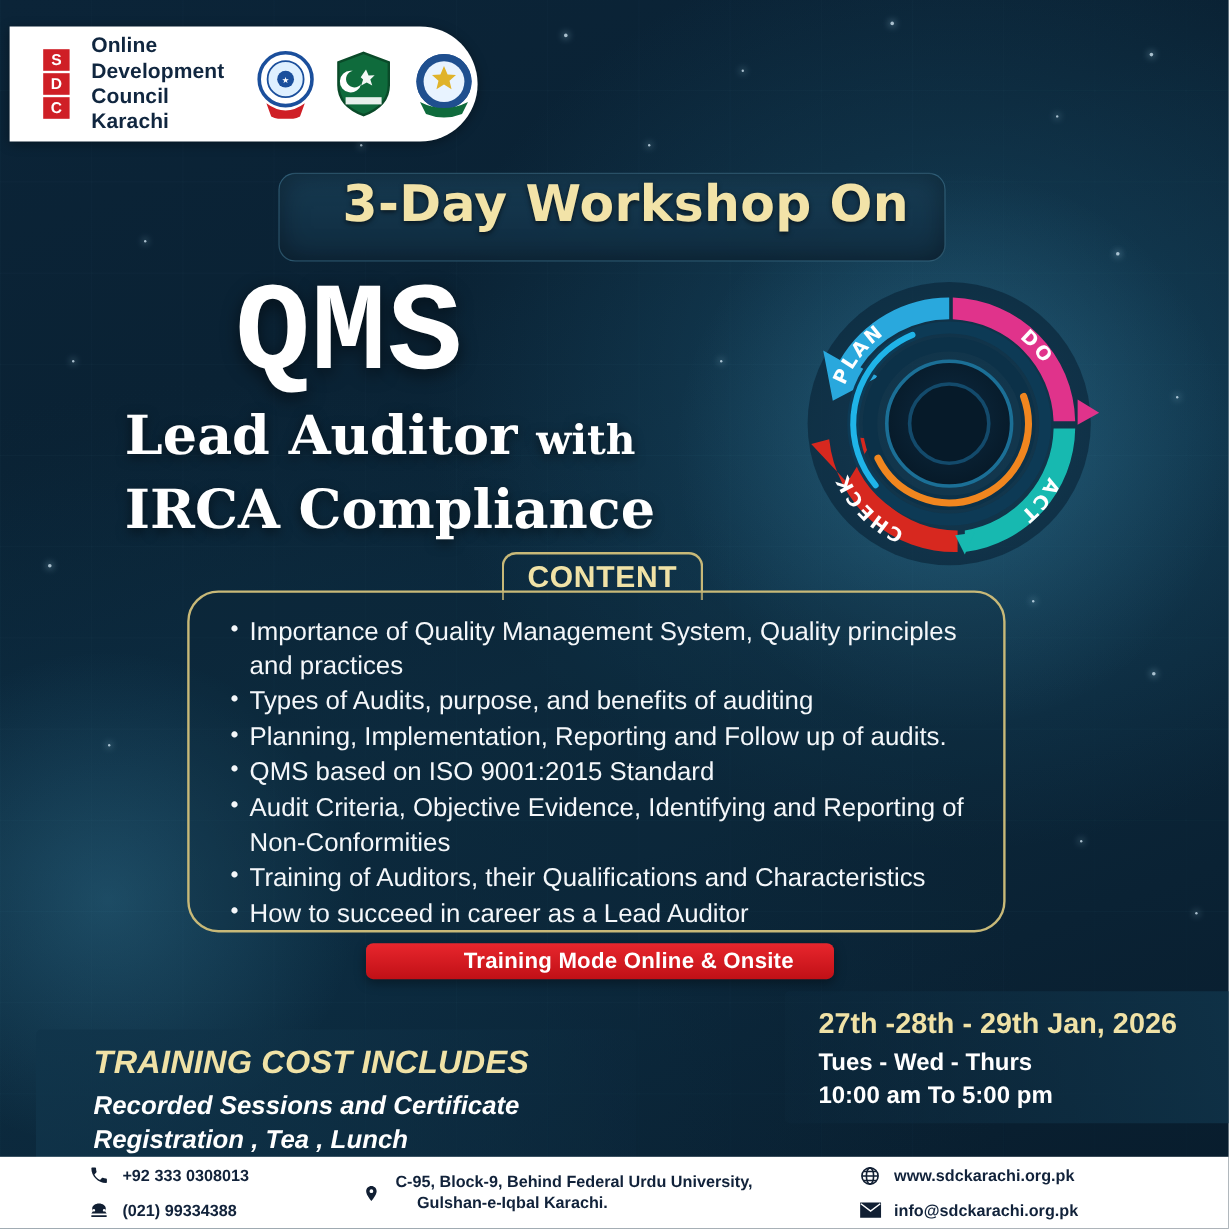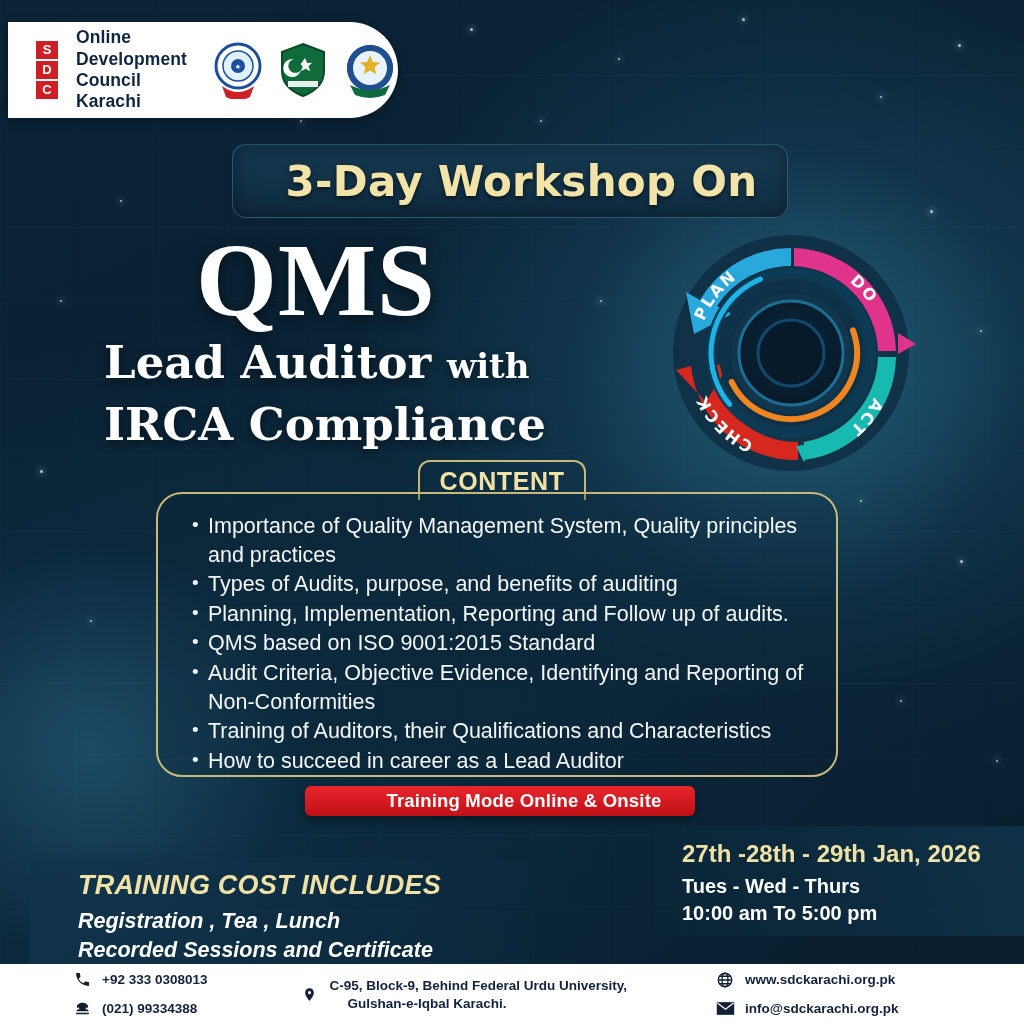--- a/index.html
+++ b/index.html
@@ -61,34 +61,34 @@
   .crest { width: 56px; height: 62px; display:flex; align-items:center; justify-content:center; }
   .crest svg { display:block; }
 
   
   .plate {
     position: absolute; left: 232px; top: 144px;
     width: 556px; height: 74px;
     background: linear-gradient(180deg, rgba(24,62,86,.88), rgba(16,44,64,.88));
     border: 1px solid rgba(120,190,220,.25);
     border-radius: 14px;
-    display:flex; align-items:center; justify-content:center;
+    display:flex; justify-content:center;
     box-shadow: inset 0 0 24px rgba(0,0,0,.35);
     padding-left: 23px;
   }
   .plate h1 {
     font-family: "DejaVu Sans", sans-serif;
     font-size: 42px; font-weight: 700; letter-spacing: .3px;
     color: #f2e3a8;
     text-shadow: 0 2px 4px rgba(0,0,0,.6);
   }
 
   .qms {
     position:absolute; left: 196px; top: 228px;
-    font-family: Liberation Serif, serif;
+    font-family: Liberation Mono, monospace;
     font-weight: 700; font-size: 104px; line-height: 1;
     color:#fff; letter-spacing: 1px;
     text-shadow: 0 4px 14px rgba(0,0,0,.55);
   }
   .sub1, .sub2 {
     position:absolute; left: 104px;
     font-family: "DejaVu Serif", serif;
     font-weight: 700; color:#fff;
     text-shadow: 0 3px 10px rgba(0,0,0,.5);
   }
@@ -317,22 +317,22 @@
       <li>How to succeed in career as a Lead Auditor</li>
     </ul>
   </div>
 
   <div class="mode">
     <span>Training Mode Online &amp; Onsite</span>
   </div>
 
   <div class="panel-left">
     <div class="hd">TRAINING COST INCLUDES</div>
+    <div class="ln">Recorded Sessions and Certificate</div>
     <div class="ln">Registration , Tea , Lunch</div>
-    <div class="ln">Recorded Sessions and Certificate</div>
   </div>
 
   <div class="panel-right">
     <div class="dt">27th -28th - 29th Jan, 2026</div>
     <div class="ln">Tues - Wed - Thurs</div>
     <div class="ln">10:00 am To 5:00 pm</div>
   </div>
 
   <div class="footer">
     <div class="fcol c1">

